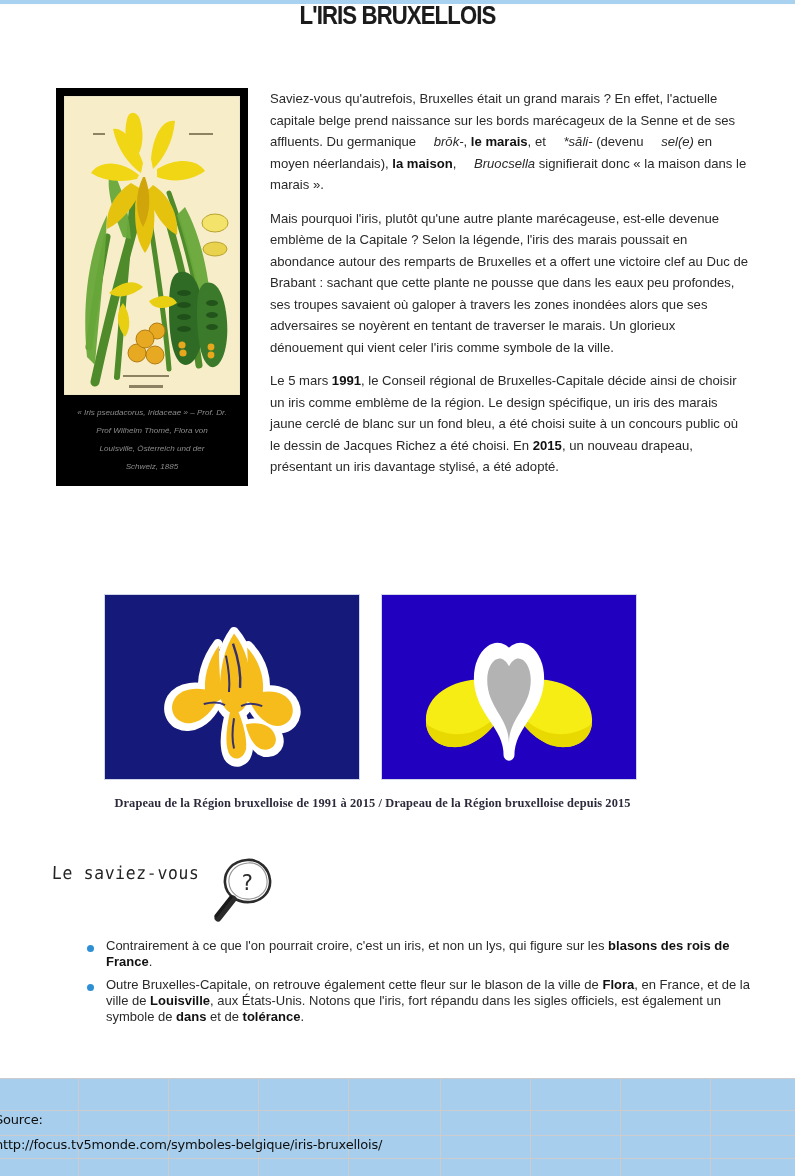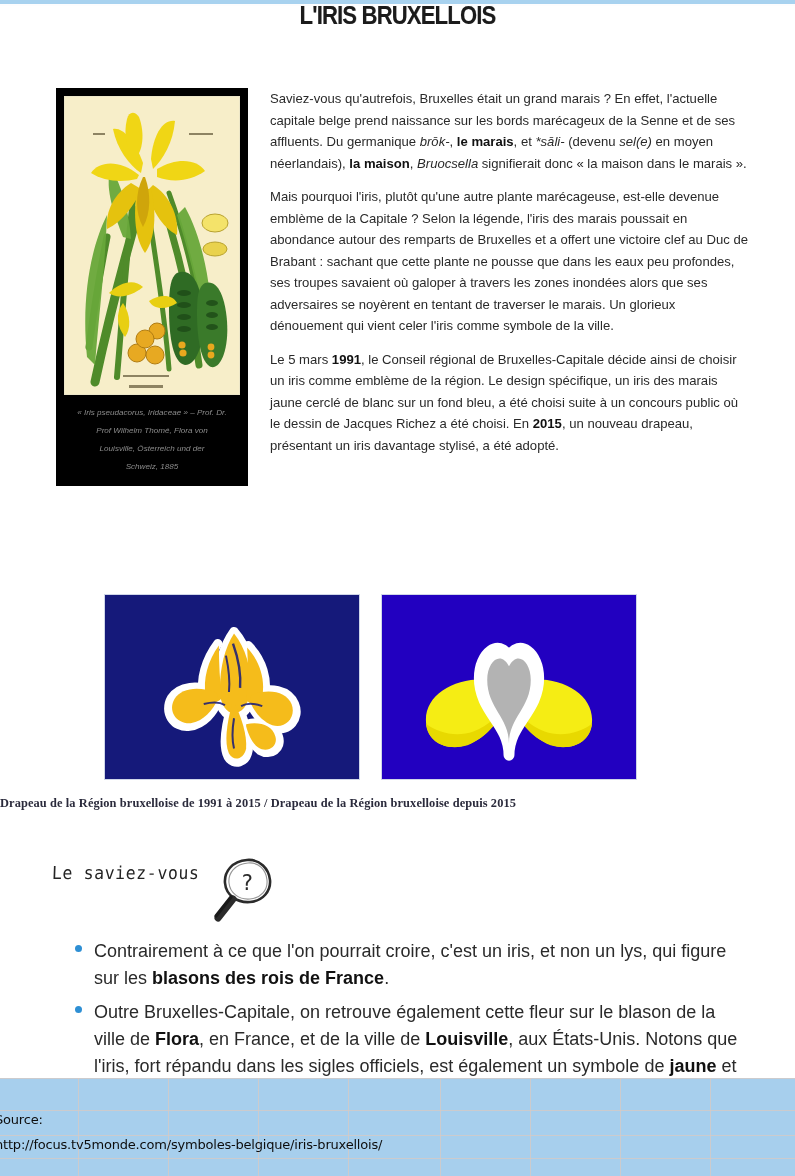--- a/index.html
+++ b/index.html
@@ -57,21 +57,21 @@
     left: 45px; top: 88px;
     width: 705px;
     font-size: 13.1px;
     line-height: 21.5px;
     color: #2a2a2a;
     text-align: left;
   }
   .article p { margin: 0 0 12px 0; }
   .article p:last-child { margin-bottom: 2px; }
   .article b, .article strong { font-weight: bold; color: #111; }
-  .article i, .article em { font-style: italic; }
+  .article i, .article em { font-style: italic; margin-left: 14px; }
 
   
   .figure {
     float: left;
     width: 192px;
     margin: 0 22px 8px 11px;
     background: #000000;
     padding: 8px 8px 10px 8px;
     shape-margin: 6px;
   }
@@ -108,20 +108,21 @@
     overflow: hidden;
   }
   .flag-old { left: 0; background: #15197a; }
   .flag-new { left: 277px; background: #2200c0; }
   .flag svg { display: block; width: 100%; height: 100%; }
 
   .flags-caption {
     position: absolute;
     left: 0; top: 796px;
     width: 745px;
+    text-align: center;
     font-family: "Liberation Serif", serif;
     font-size: 12.4px;
     font-weight: bold;
     color: #2b2b3c;
     letter-spacing: 0.1px;
   }
 
   
   .saviez {
     position: absolute;
@@ -141,24 +142,24 @@
   }
   .saviez svg {
     position: absolute;
     left: 152px; top: 0px;
     width: 98px; height: 72px;
   }
 
   
   .facts {
     position: absolute;
-    left: 72px; top: 938px;
+    left: 84px; top: 938px;
     width: 678px;
-    font-size: 18px;
-    line-height: 27px;
+    font-size: 13px;
+    line-height: 16px;
     color: #2a2a2a;
   }
   .fact {
     position: relative;
     padding-left: 22px;
     margin-bottom: 7px;
   }
   .fact:last-child { margin-bottom: 0; }
   .fact .dot {
     position: absolute;
@@ -368,21 +369,21 @@
     </svg>
   </div>
 
   <div class="facts">
     <div class="fact">
       <span class="dot"></span>
       <span><span>Contrairement à ce que l'on pourrait croire, c'est un iris, et non un lys, qui figure sur les </span><b>blasons des rois de France</b><span>.</span></span>
     </div>
     <div class="fact">
       <span class="dot"></span>
-      <span><span>Outre Bruxelles-Capitale, on retrouve également cette fleur sur le blason de la ville de </span><b>Flora</b><span>, en France, et de la ville de </span><b>Louisville</b><span>, aux États-Unis. Notons que l'iris, fort répandu dans les sigles officiels, est également un symbole de </span><b>jaune</b><span> et de </span><b>tolérance</b><span>.</span></span>
+      <span><span>Outre Bruxelles-Capitale, on retrouve également cette fleur sur le blason de la ville de </span><b>Flora</b><span>, en France, et de la ville de </span><b>Louisville</b><span>, aux États-Unis. Notons que l'iris, fort répandu dans les sigles officiels, est également un symbole de </span><b>dans</b><span> et de </span><b>tolérance</b><span>.</span></span>
     </div>
   </div>
 
   <div class="sheet">
     <div class="hline" style="top:0px"></div>
     <div class="hline" style="top:32px"></div>
     <div class="hline" style="top:57px"></div>
     <div class="hline" style="top:80px"></div>
     <div class="vline" style="left:78px"></div>
     <div class="vline" style="left:168px"></div>

